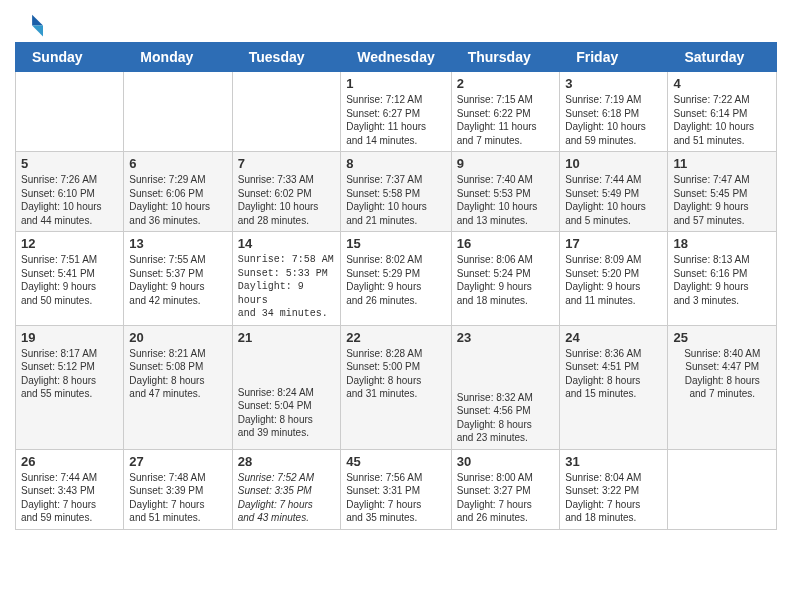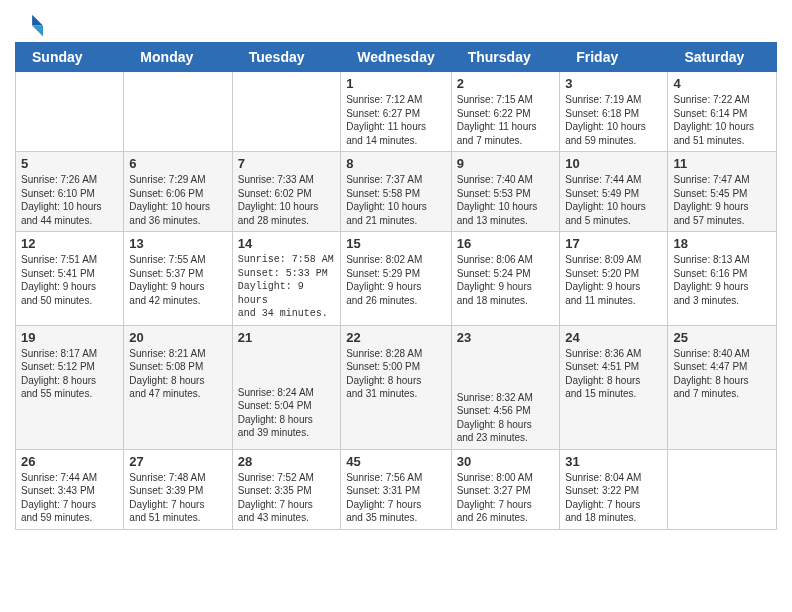--- a/index.html
+++ b/index.html
@@ -299,21 +299,21 @@
           </td>
           <td>
             <span class="day-number">24</span>
             <div class="day-info" style="white-space: pre-line;">Sunrise: 8:36 AM
 Sunset: 4:51 PM
 Daylight: 8 hours
 and 15 minutes.</div>
           </td>
           <td>
             <span class="day-number">25</span>
-            <div class="day-info" style="white-space: pre-line;">Sunrise: 8:40 AM
+            <div class="day-info" style="white-space: pre-line; text-align: center;">Sunrise: 8:40 AM
 Sunset: 4:47 PM
 Daylight: 8 hours
 and 7 minutes.</div>
           </td>
         </tr>
         <tr>
           <td>
             <span class="day-number">26</span>
             <div class="day-info" style="white-space: pre-line;">Sunrise: 7:44 AM
 Sunset: 3:43 PM
@@ -322,21 +322,21 @@
           </td>
           <td>
             <span class="day-number">27</span>
             <div class="day-info" style="white-space: pre-line;">Sunrise: 7:48 AM
 Sunset: 3:39 PM
 Daylight: 7 hours
 and 51 minutes.</div>
           </td>
           <td>
             <span class="day-number">28</span>
-            <div class="day-info" style="white-space: pre-line;">Sunrise: 7:52 AM
+            <div class="day-info" style="white-space: pre-line; font-style: italic;">Sunrise: 7:52 AM
 Sunset: 3:35 PM
 Daylight: 7 hours
 and 43 minutes.</div>
           </td>
           <td>
             <span class="day-number">45</span>
             <div class="day-info" style="white-space: pre-line;">Sunrise: 7:56 AM
 Sunset: 3:31 PM
 Daylight: 7 hours
 and 35 minutes.</div>

